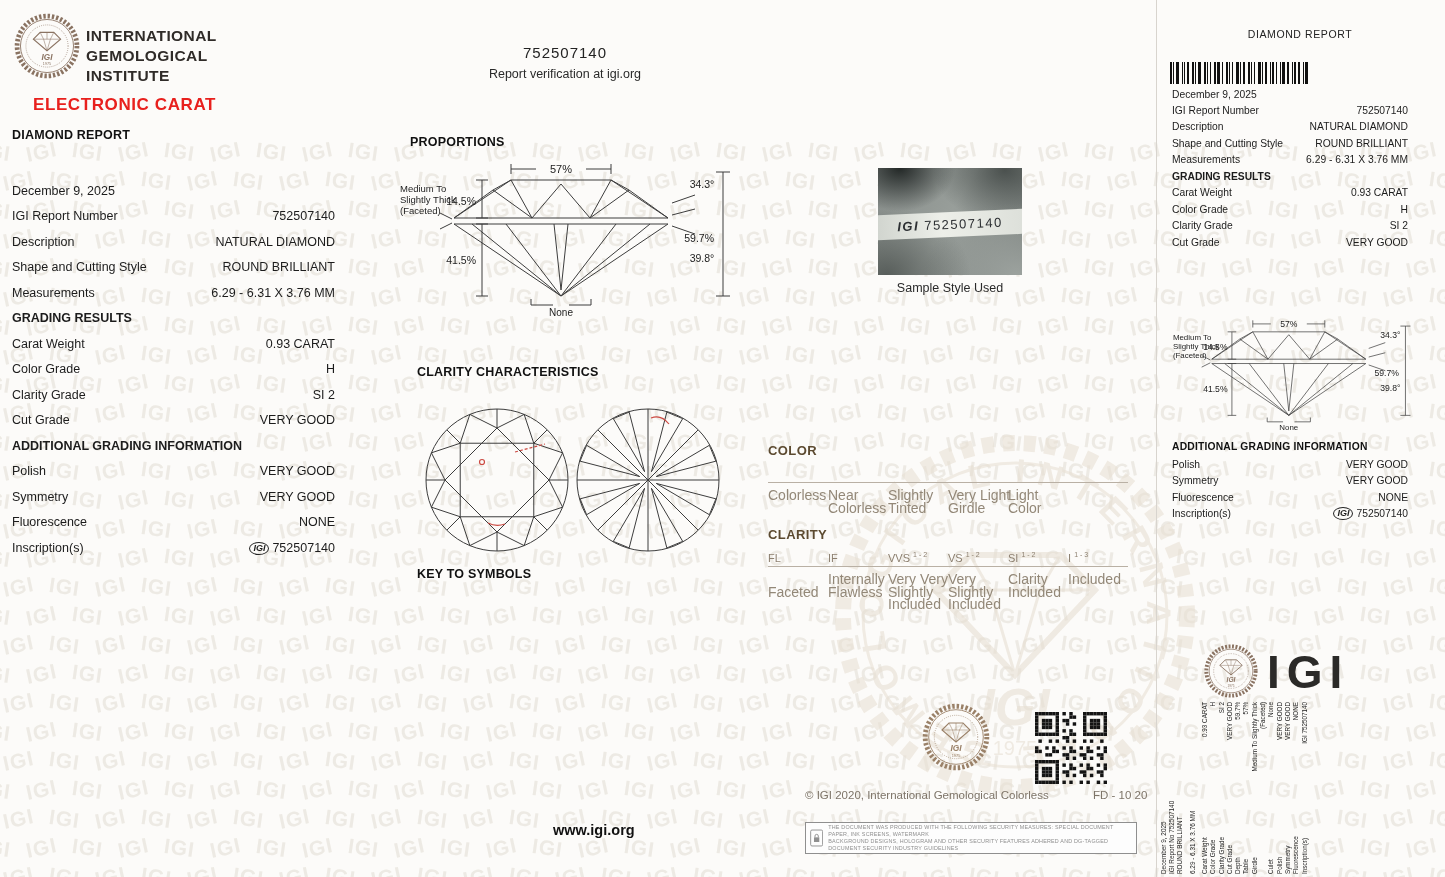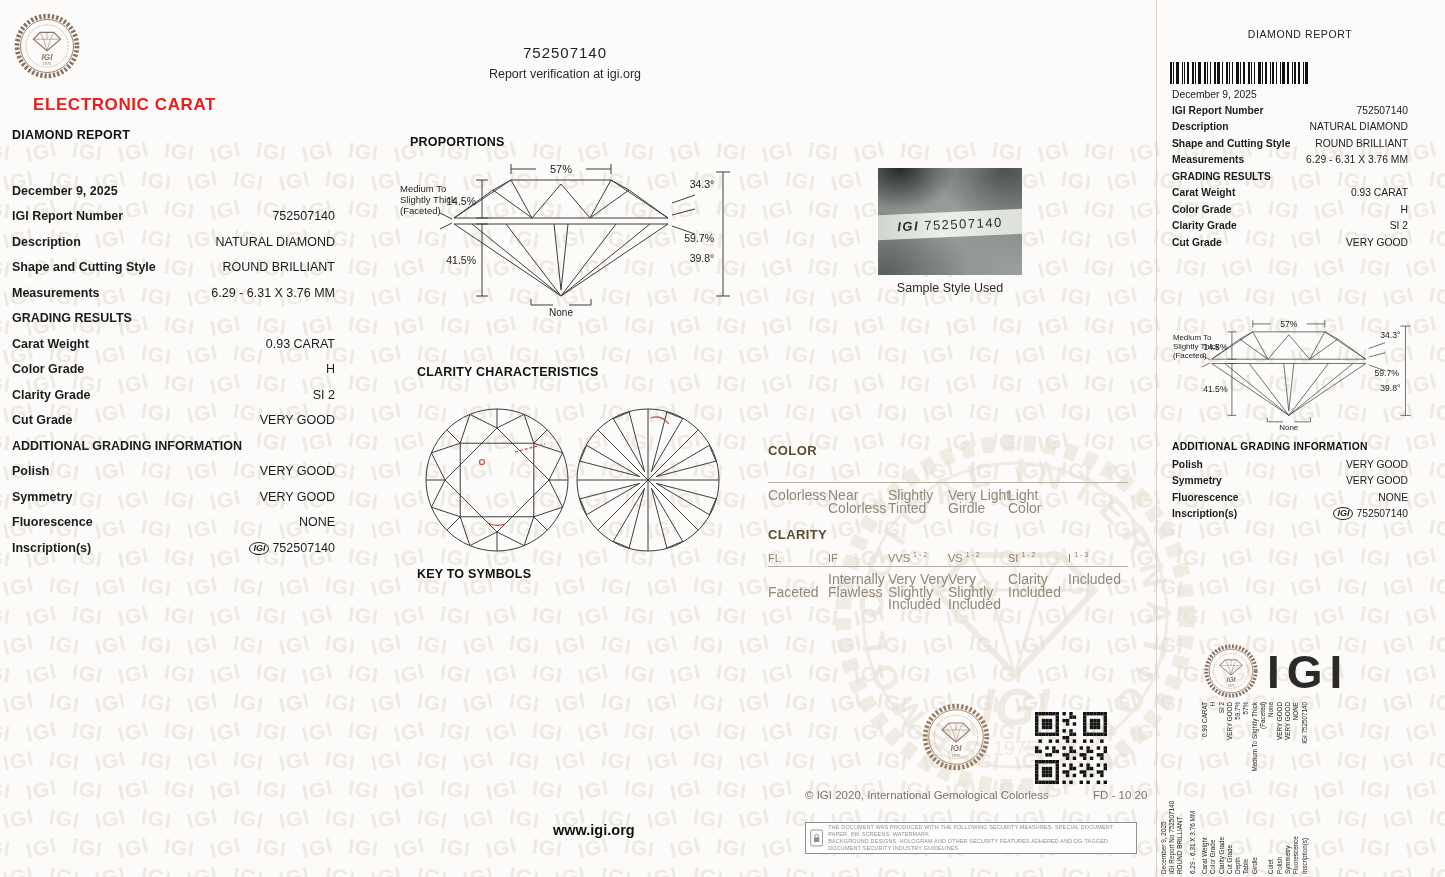--- a/index.html
+++ b/index.html
@@ -12,21 +12,21 @@
   #wm-layer .wm{position:absolute;font-weight:700;font-size:21px;color:#edeae4;letter-spacing:1px;}
   #big-wm{z-index:0;pointer-events:none;}
   .z1{z-index:1;}
   
   .inst-name{font-size:15.5px;font-weight:700;color:#2f2b28;line-height:20px;letter-spacing:.4px;}
   .ecopy{font-size:17px;font-weight:700;color:#e8201d;letter-spacing:.6px;}
   .sec-title{font-size:12.5px;font-weight:700;color:#111;letter-spacing:.2px;}
   
   .rows{display:flex;flex-direction:column;}
   .row{display:flex;justify-content:space-between;align-items:center;height:25.5px;font-size:12.5px;}
-  .row .lab{color:#1c1c1c;font-weight:bold;}
+  .row .lab{color:#1c1c1c;}
   .row .val{text-align:right;}
   .row.head{font-weight:700;font-size:12.5px;}
   .igi-oval{display:inline-block;font-size:9px;font-weight:700;font-style:italic;border:1px solid #222;border-radius:50%;padding:0 3px 1px 3px;margin-right:3px;vertical-align:1px;}
   
   .verify-num{font-size:15px;letter-spacing:1px;color:#232323;text-align:center;}
   .verify-note{font-size:12.5px;color:#2a2a2a;text-align:center;}
   
   .props-svg line,.props-svg path,.props-svg polyline{stroke:#3d3d3d;stroke-width:1;fill:none;}
   .props-svg text{fill:#232323;font-family:"Liberation Sans",sans-serif;}
   
@@ -938,20 +938,25 @@
       <path d="M110,165 H270 M145,130 L165,165 M235,130 L215,165 M190,130 V165 M165,165 L190,250 M215,165 L190,250" fill="none" stroke="#e7dfd3" stroke-width="3"></path>
       <text x="190" y="300" font-size="52" font-weight="bold" font-style="italic" text-anchor="middle" fill="#e7dfd3">IGI</text>
       <text x="190" y="330" font-size="20" text-anchor="middle" fill="#e7dfd3">1975</text>
     </g>
   </svg>
 
   <svg class="abs z1" style="left:13px;top:12px;color:#8a7362" width="68" height="68">
       <use href="#seal"></use>
     </svg>
 
+  <div class="abs z1 inst-name" style="left:86px;top:26px">
+    <div>INTERNATIONAL</div>
+    <div>GEMOLOGICAL</div>
+    <div>INSTITUTE</div>
+  </div>
 
   <div class="abs z1 ecopy" style="left:33px;top:95px">ELECTRONIC CARAT</div>
 
   <div class="abs z1 sec-title" style="left:12px;top:128px">DIAMOND REPORT</div>
 
   <div class="abs z1 rows" style="left:12px;top:178px;width:323px">
     <div class="row">
         <span class="lab">December 9, 2025</span>
       </div>
     <div class="row">

